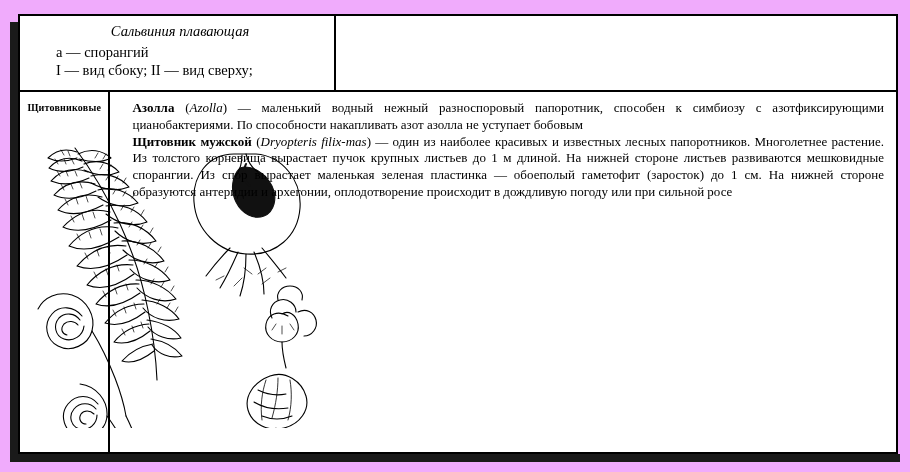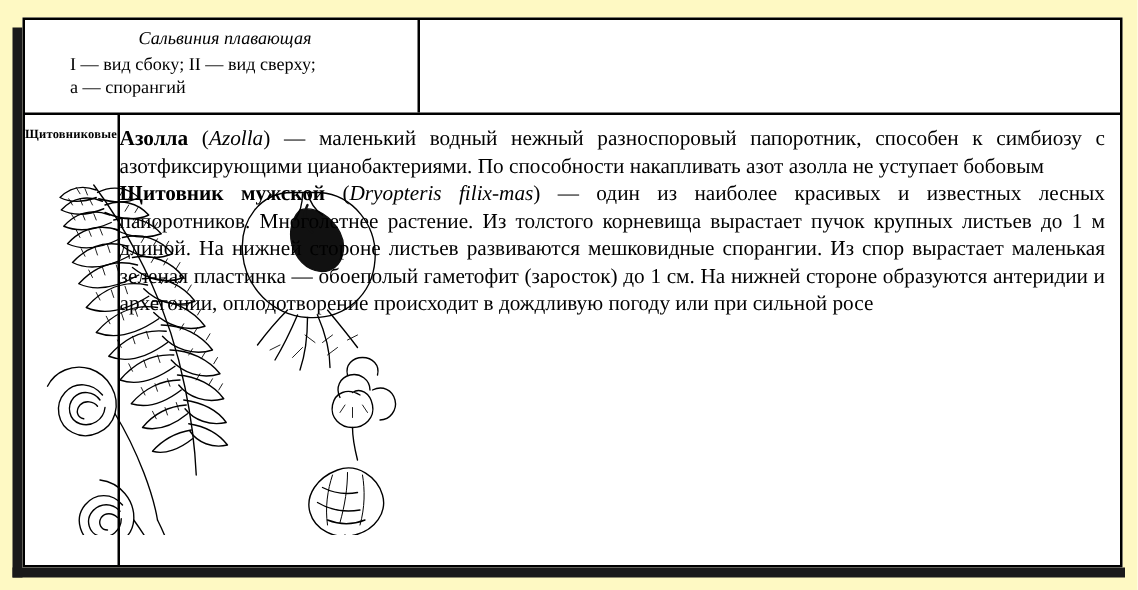--- a/index.html
+++ b/index.html
@@ -11,21 +11,21 @@
     width: 910px;
     height: 472px;
     font-family: "Liberation Serif", serif;
     color: #000000;
     overflow: hidden;
   }
   .page {
     position: relative;
     width: 910px;
     height: 472px;
-    background: #fef9c3;
+    background: #f0abfc;
   }
   
   .shadow-left {
     position: absolute;
     left: 10px;
     top: 22px;
     width: 8px;
     height: 440px;
     background: #1a1a1a;
   }
@@ -94,22 +94,22 @@
     letter-spacing: 0.2px;
   }
   .figure {
     position: absolute;
     left: 0;
     top: 36px;
     width: 314px;
     height: 300px;
   }
   .desc {
-    padding: 8px 12px 0 0;
-    font-size: 17px;
+    padding: 8px 12px 0 22px;
+    font-size: 13px;
     line-height: 1.295;
     text-align: justify;
     text-justify: inter-word;
     hyphens: manual;
   }
   .desc p {
     margin: 0;
   }
   .desc .b {
     font-weight: bold;
@@ -129,22 +129,22 @@
 
   <div class="shadow-left"></div>
   <div class="shadow-bottom"></div>
 
   <div class="table">
 
     <div class="row row-top">
       <div class="col-left">
         <div class="caption">
           <span class="title">Сальвиния плавающая</span>
+          <span class="line">а — спорангий</span>
           <span class="line">I — вид сбоку; II — вид сверху;</span>
-          <span class="line">а — спорангий</span>
         </div>
       </div>
       <div class="col-right"></div>
     </div>
 
     <div class="row row-main">
 
       <div class="col-left">
         <div class="genus-head">Щитовниковые</div>
 

